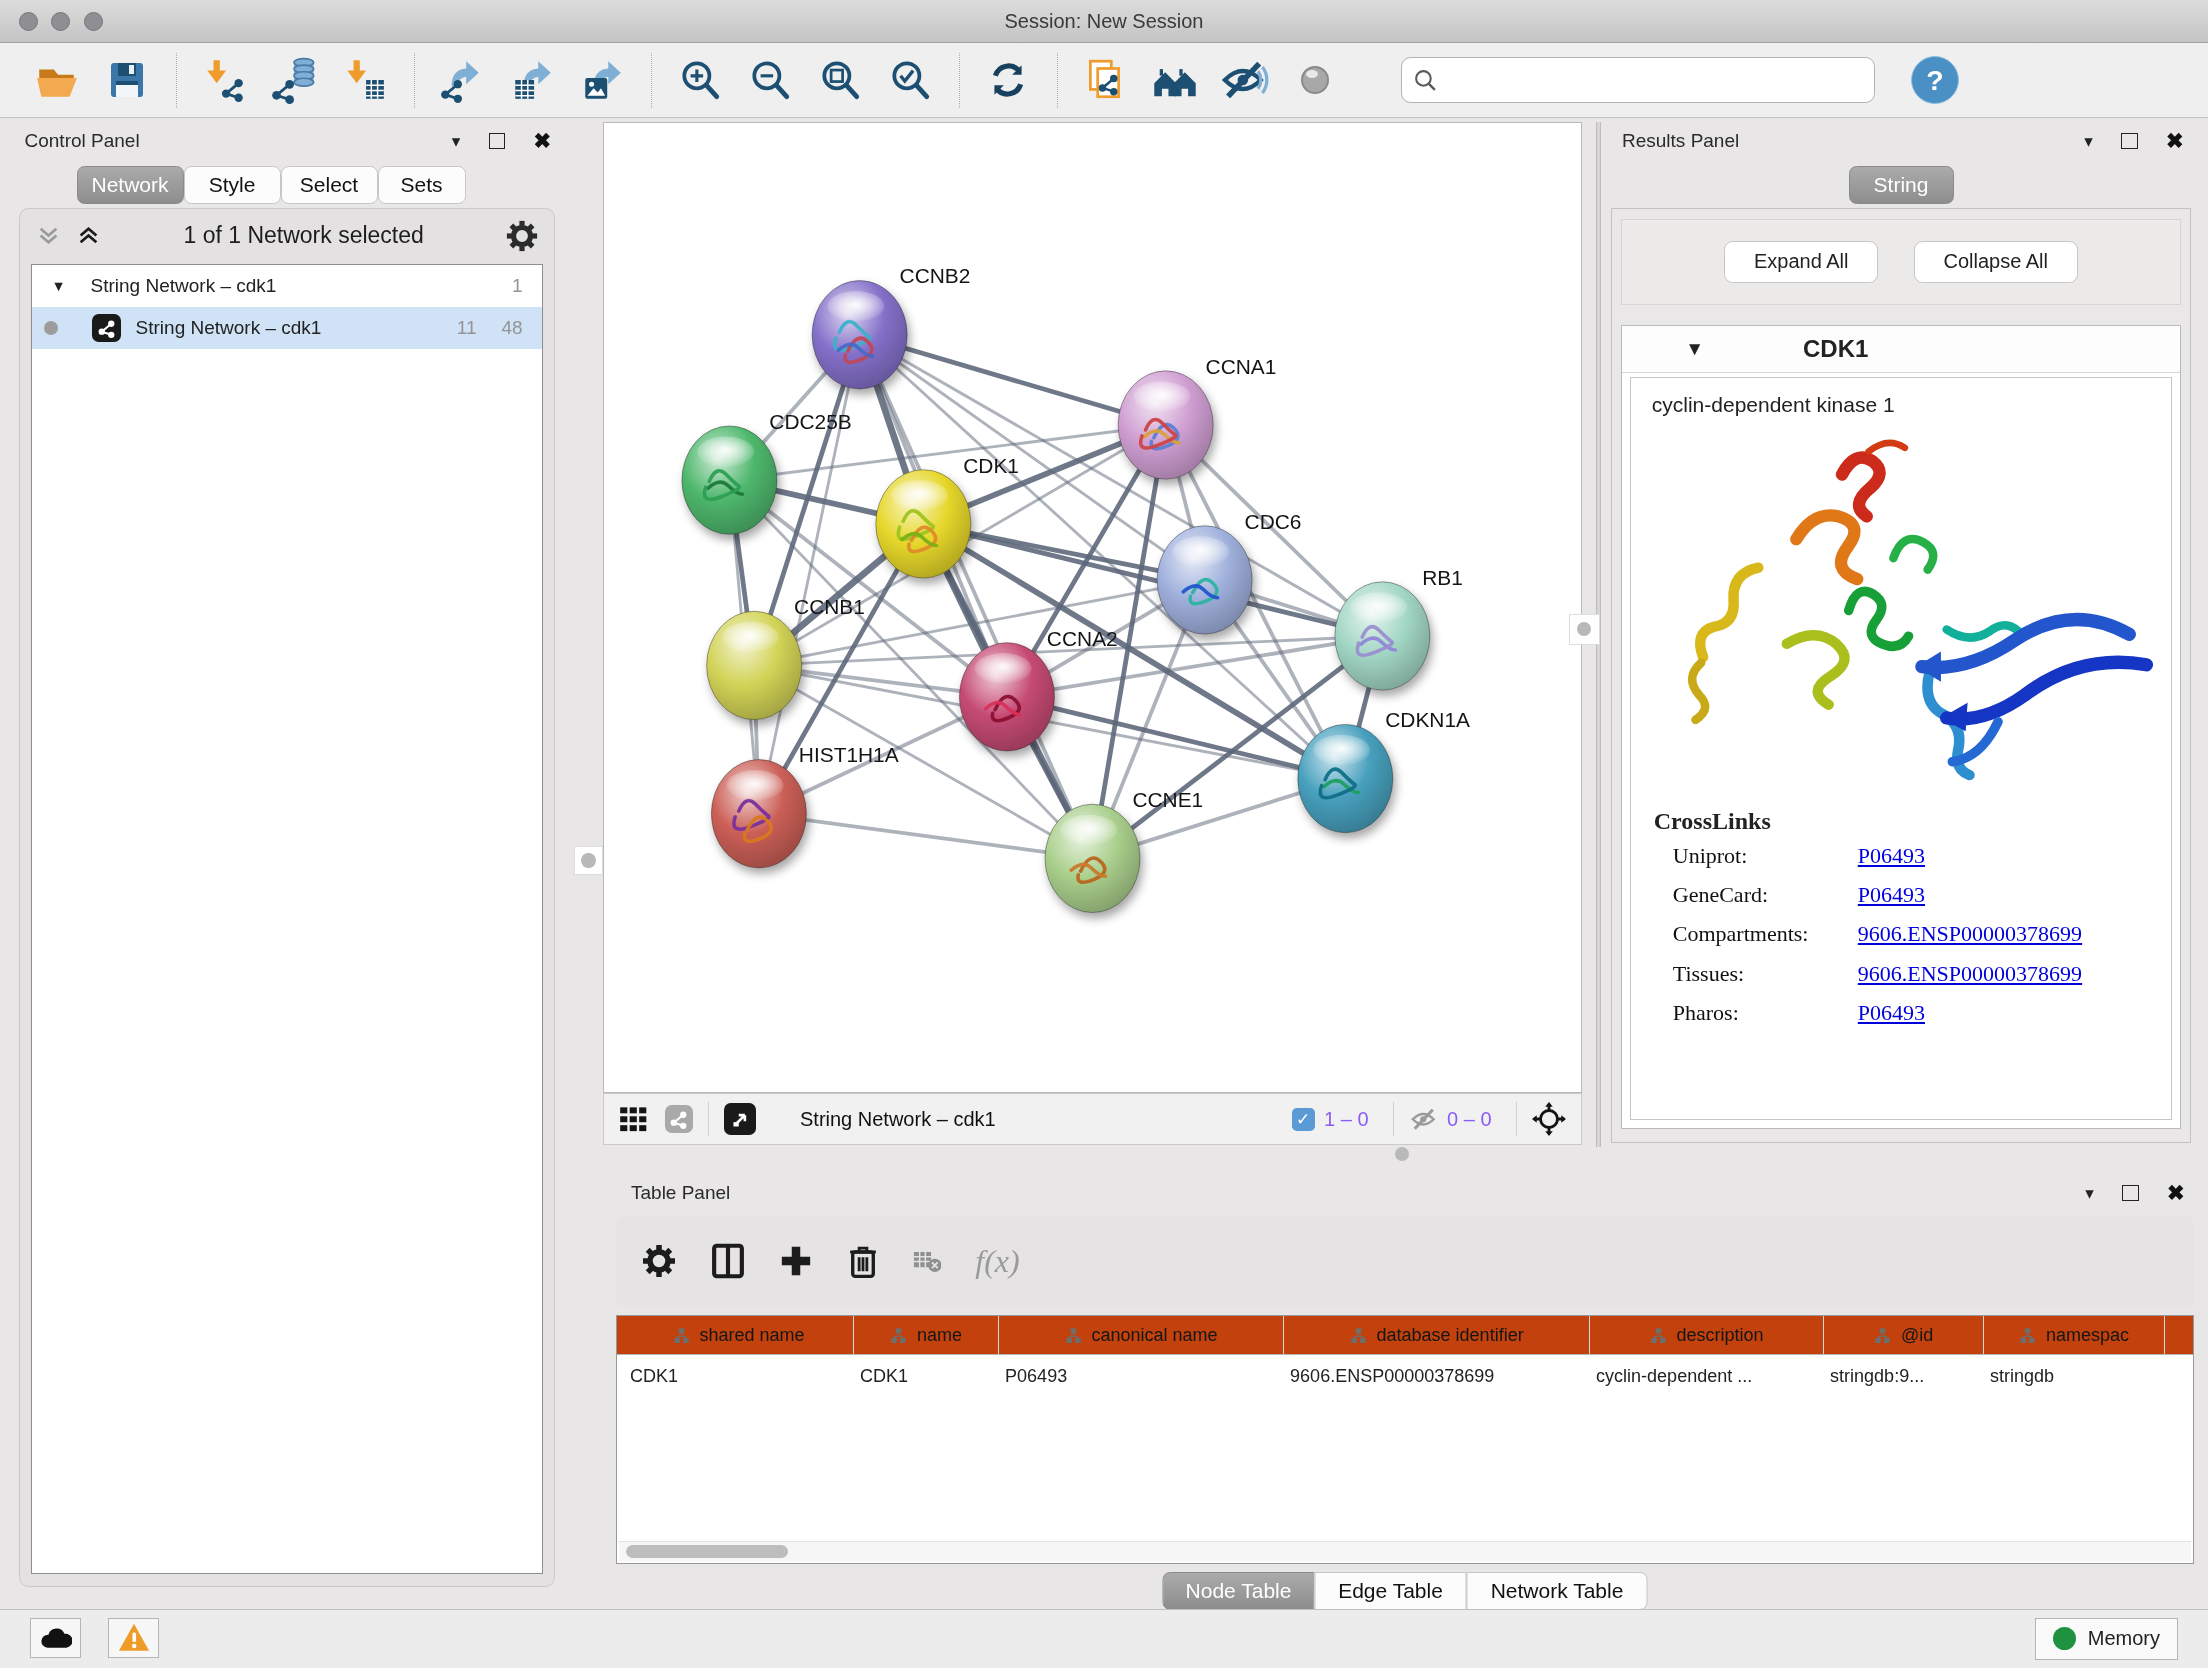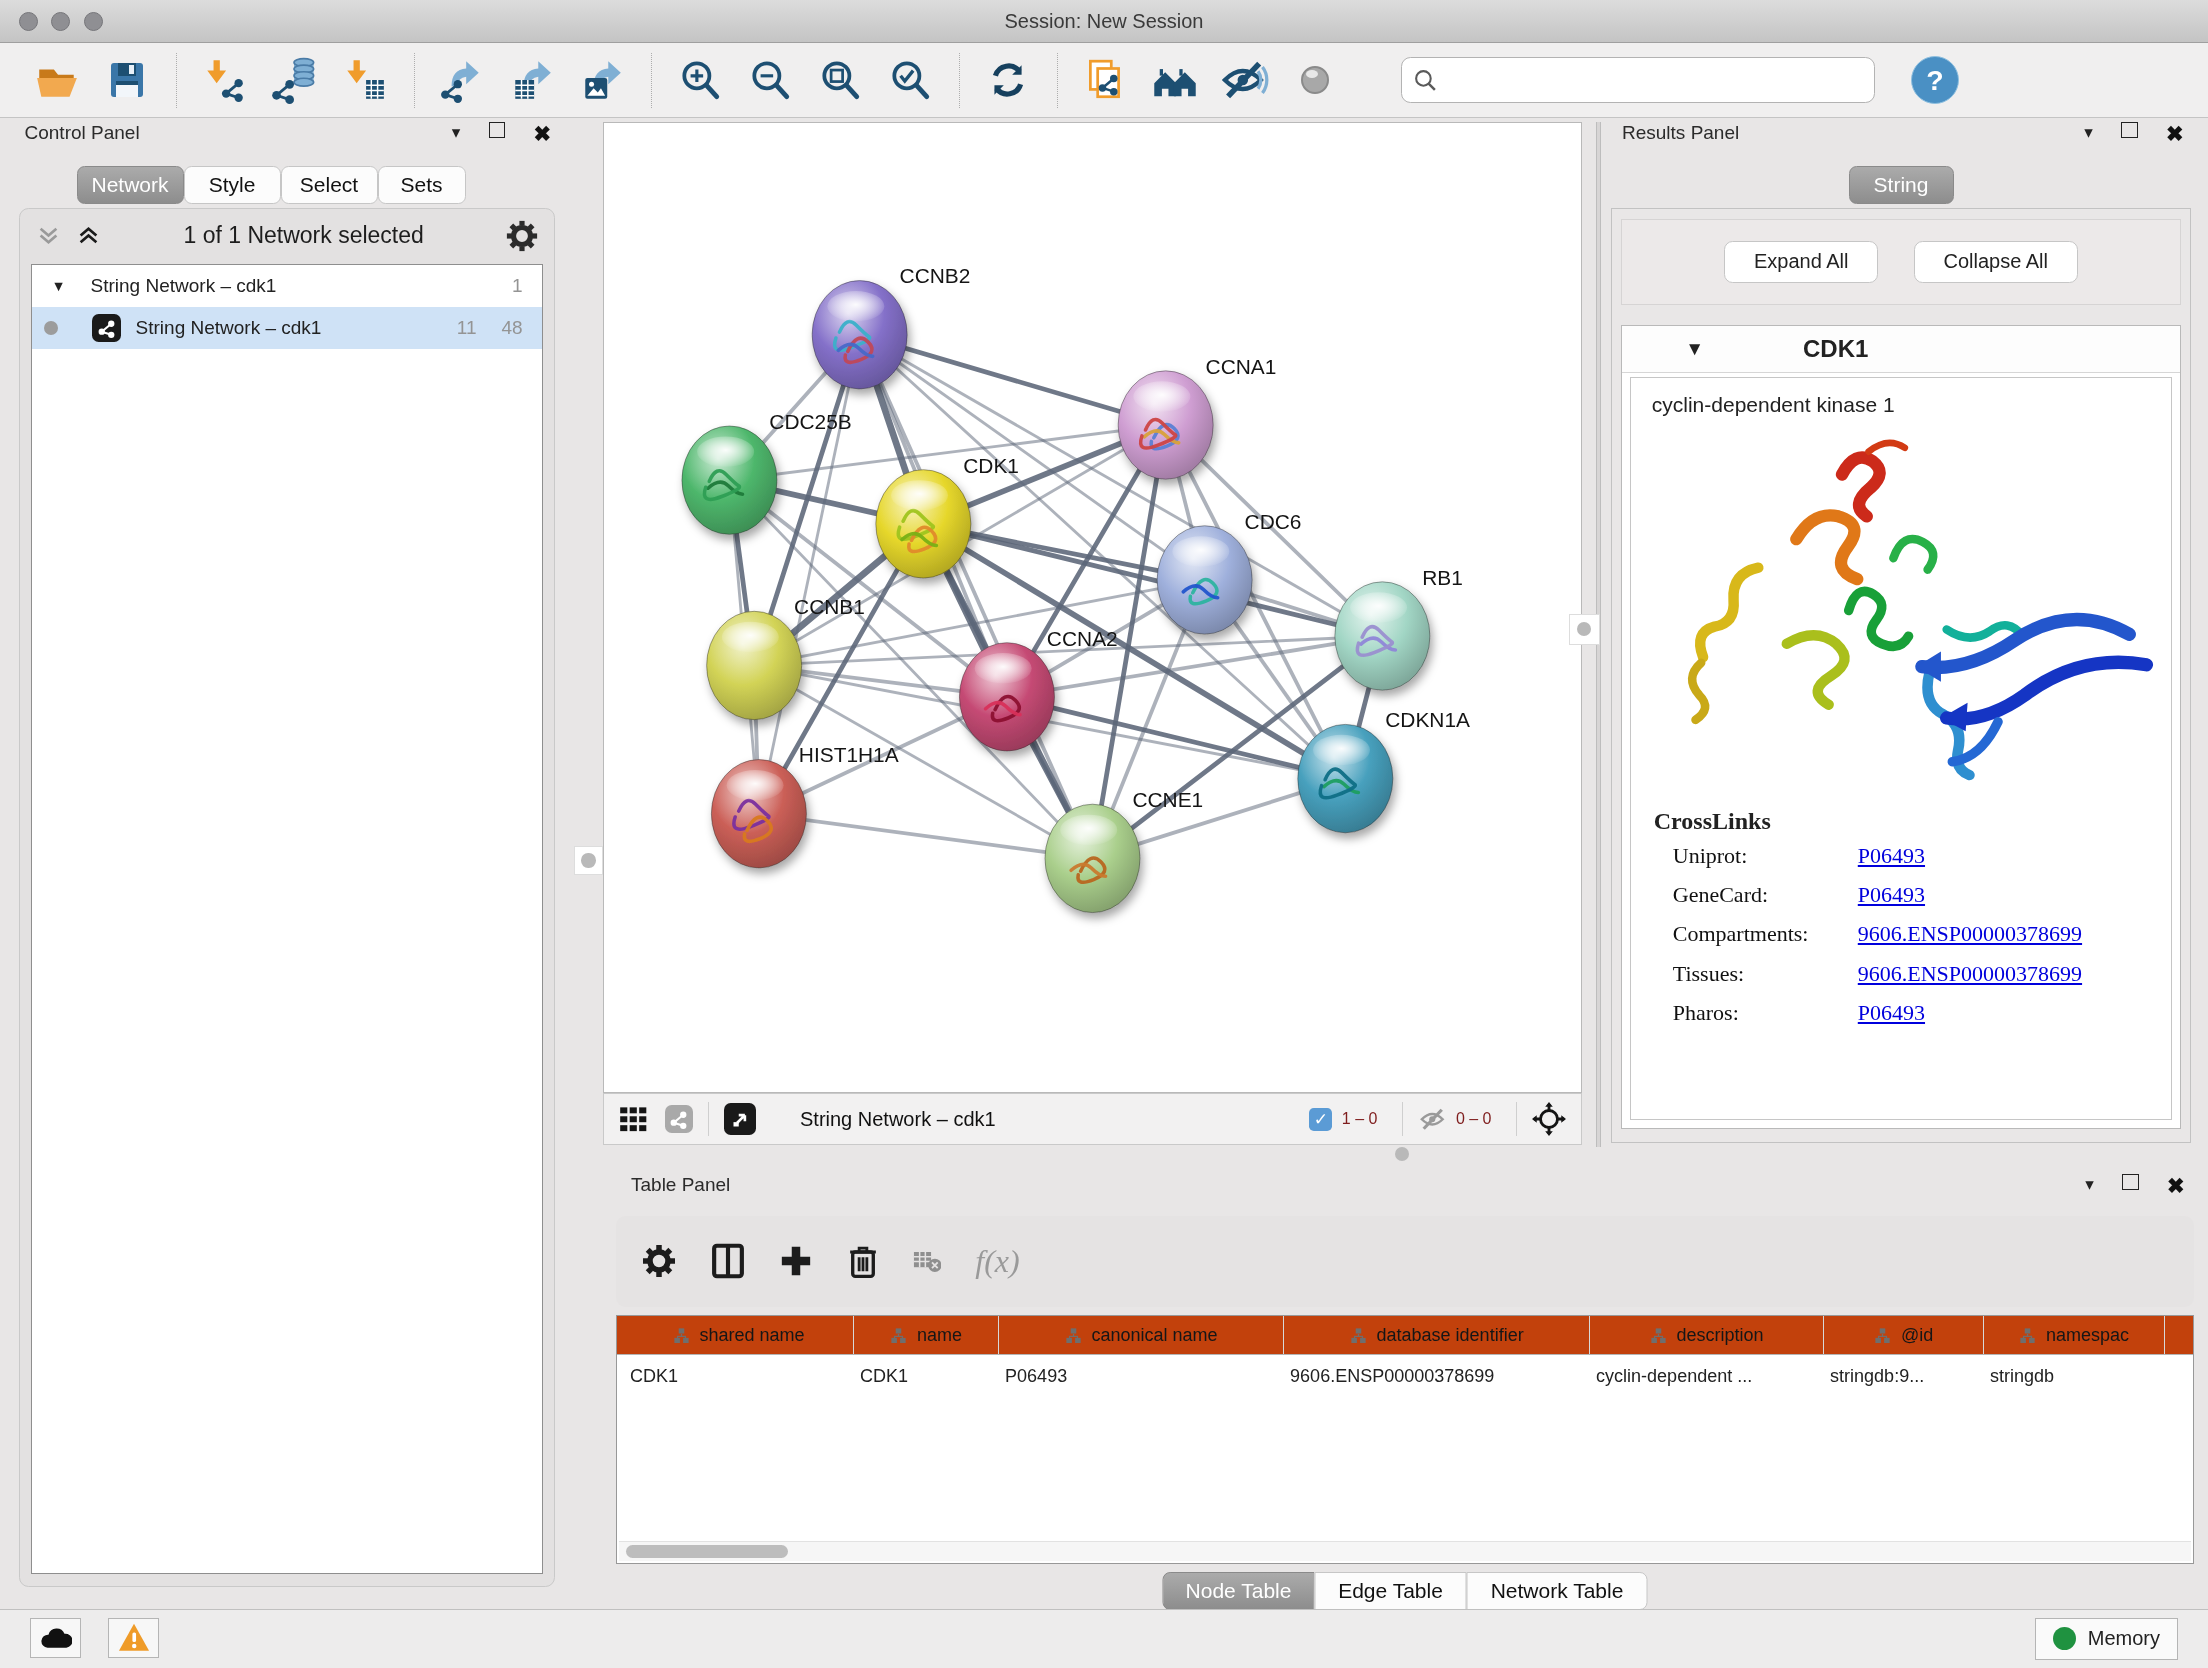--- a/index.html
+++ b/index.html
@@ -11,21 +11,21 @@
   .wintitle{position:absolute;left:0;top:0;width:100%;height:42px;display:flex;align-items:center;justify-content:center;font-size:20px;color:#3a3a3a;}
   
   .toolbar{position:absolute;left:0;top:43px;width:100%;height:75px;background:#f0efef;border-bottom:1px solid #c4c4c4;display:flex;align-items:center;padding-left:32px;box-sizing:border-box;}
   .tb{width:49px;height:49px;display:flex;align-items:center;justify-content:center;margin-right:21px;}
   .sep{border-left:1.9px dotted #adadad;height:55px;margin:0 23px 0 3.8px;}
   .searchwrap{margin-left:40px;width:472px;height:44px;background:#fff;border:1.4px solid #b3b3b3;border-radius:9.5px;position:relative;display:flex;align-items:center;}
   .searchwrap svg{margin:0 7.6px 0 11.4px;}
   .searchwrap input{border:none;outline:none;flex:1;height:38px;font-size:19px;font-family:"Liberation Sans",sans-serif;background:transparent;}
   .helpbtn{margin-left:36px;width:46px;height:46px;border-radius:50%;background:#4a90c4;border:1.9px solid #8fc0e0;color:#fff;font-size:28.5px;font-weight:bold;display:flex;align-items:center;justify-content:center;}
   
-  .phead{height:38px;display:flex;align-items:flex-start;font-size:19px;color:#2b2b2b;}
+  .phead{height:38px;display:flex;align-items:center;font-size:19px;color:#2b2b2b;}
   .phead .sp{flex:1;}
   .ph-caret{font-size:17px;color:#222;margin-right:28.5px;}
   .ph-sq{width:14.3px;height:14.3px;border:1.9px solid #222;margin-right:28.5px;}
   .ph-x{font-size:21px;font-weight:bold;color:#111;margin-right:13.3px;}
   .tab{height:38px;display:flex;align-items:center;justify-content:center;font-size:21px;background:#fcfcfc;border:1px solid #c6c6c6;border-radius:7.6px;color:#111;padding:0 21px;box-sizing:border-box;}
   .tab.active{background:linear-gradient(#ababab,#8d8d8d);color:#fff;border-color:#8a8a8a;}
   
   .control{position:absolute;left:9.5px;top:122px;width:555px;height:1474px;}
   .ctabs{display:flex;margin-left:67px;margin-top:5.7px;position:relative;z-index:2;}
   .cbox{position:absolute;left:9.5px;right:9.5px;top:86px;bottom:9.5px;background:#e3e1e1;border:1px solid #c9c9c9;border-radius:9.5px;}
@@ -34,21 +34,21 @@
   .tree{position:absolute;left:11.4px;right:11.4px;top:55px;bottom:11.4px;background:#fff;border:1px solid #8e8e8e;}
   .trow{height:42px;display:flex;align-items:center;font-size:19px;}
   .trow.sel{background:#cfe2f6;}
   .tcount{color:#949494;}
   .sharechip{width:28.5px;height:28.5px;border-radius:6.7px;background:#1a1a1a;color:#fff;display:flex;align-items:center;justify-content:center;}
   
   .canvas{position:absolute;left:603px;top:122px;width:979px;height:971px;background:#fff;border:1px solid #b9b9b9;box-sizing:border-box;}
   .canvasbar{position:absolute;left:603px;top:1093px;width:979px;height:52px;background:#f2f1f1;border:1px solid #c9c9c9;box-sizing:border-box;display:flex;align-items:center;padding:0 15px;}
   .cb-sep{border-left:1px solid #cfcfcf;height:34px;margin:0 15px;}
   .cb-title{font-size:20px;color:#111;margin-left:44px;flex:1;}
-  .cb-count{font-size:16px;color:#7f1d1d;margin:0 9.5px;}
+  .cb-count{font-size:20px;color:#8b5cf6;margin:0 9.5px;}
   .checkbox{width:23px;height:23px;border-radius:4.8px;background:#5b9bd5;color:#fff;font-size:17px;display:flex;align-items:center;justify-content:center;}
   
   .results{position:absolute;left:1605px;top:122px;width:592px;height:1025px;}
   .rtab{display:flex;justify-content:center;margin-top:5.7px;position:relative;z-index:2;}
   .rbox{position:absolute;left:5.7px;right:5.7px;top:86px;bottom:3.8px;background:#e9e7e7;border:1px solid #c2c2c2;}
   .rbuttons{margin:9.5px;border:1.9px solid #d6d4d4;background:#ece9e9;padding:21px 0;display:flex;justify-content:center;gap:36px;}
   .rbtn{height:40px;background:#fff;border:1px solid #c6c6c6;border-radius:8.6px;font-size:20px;display:flex;align-items:center;justify-content:center;padding:0 28.5px;}
   .rcontent{position:absolute;left:9.5px;right:9.5px;top:116px;bottom:13.3px;border:1.9px solid #b9b9b9;background:#fff;overflow:hidden;}
   .cdkrow{height:46px;display:flex;align-items:center;border-bottom:1px solid #d6d6d6;background:#fdfdfd;}
   .cdkrow .caret{margin-left:63px;font-size:19px;}

